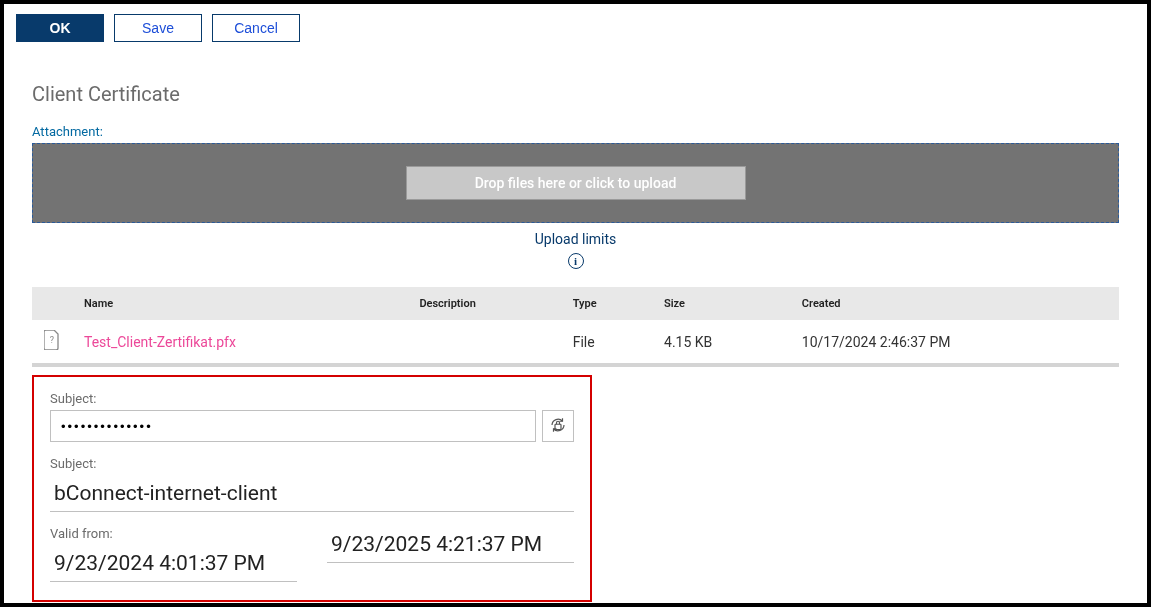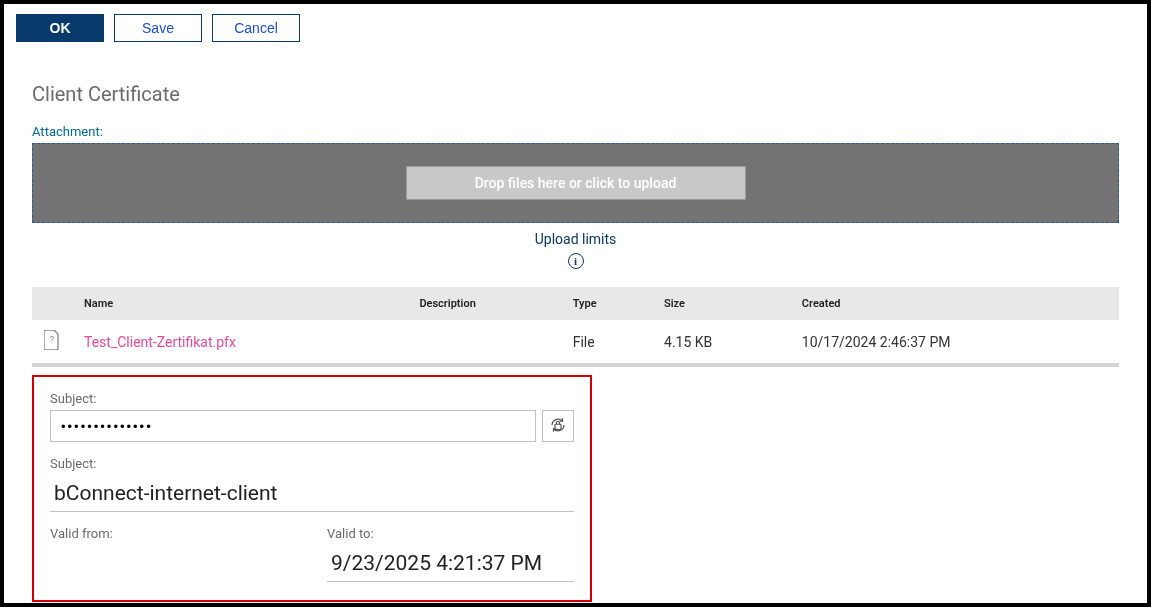--- a/index.html
+++ b/index.html
@@ -234,23 +234,23 @@
           </span>
         </button>
       </div>
 
       <div class="field-label">Subject:</div>
       <div class="ro-field">bConnect-internet-client</div>
 
       <div class="valid-row">
         <div class="valid-col">
           <div class="field-label">Valid from:</div>
+          <div class="ro-field" style="margin-bottom:0">9/23/2024 4:01:37 PM</div>
         </div>
         <div class="valid-col">
-          <div class="field-label">Valid to:</div>
           <div class="ro-field" style="margin-bottom:0">9/23/2025 4:21:37 PM</div>
         </div>
       </div>
 
     </div>
 
   </div>
 </div>
 
 </body></html>

